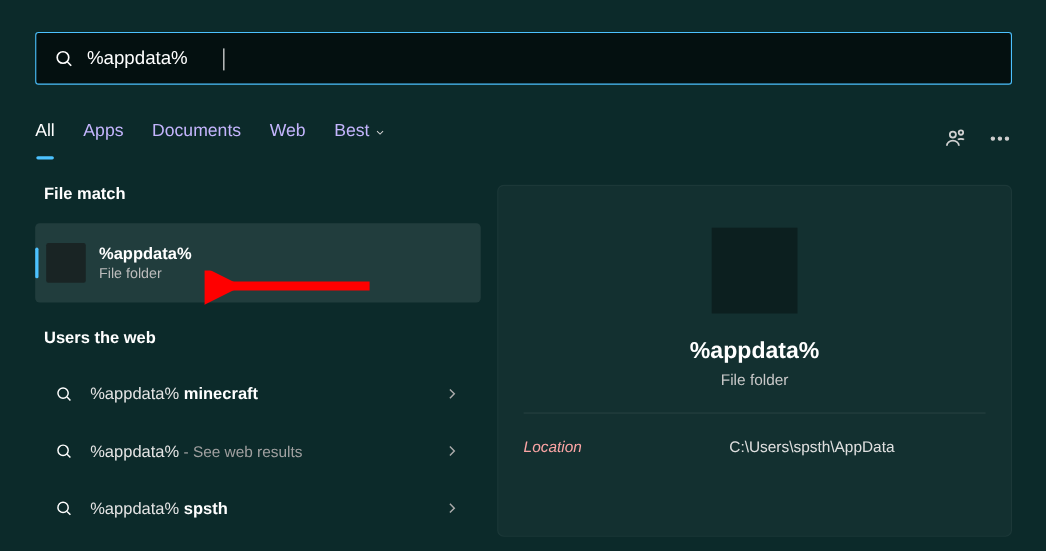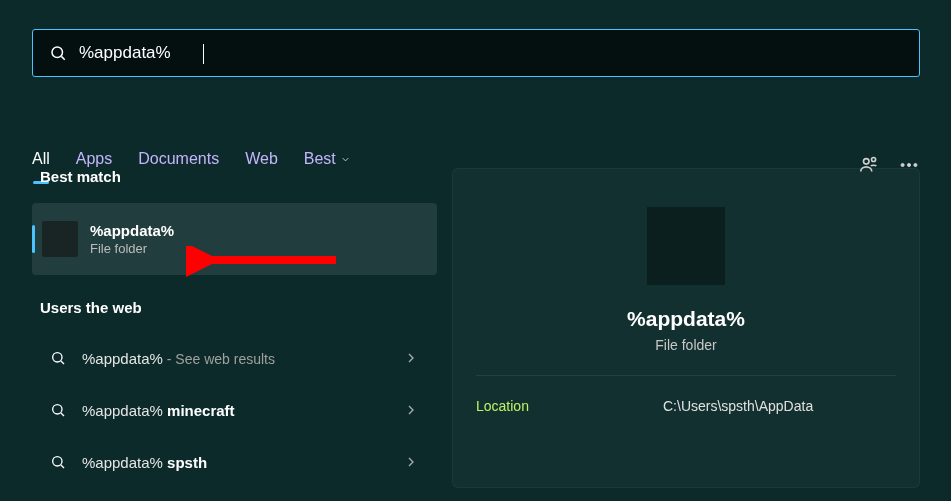--- a/index.html
+++ b/index.html
@@ -15,21 +15,21 @@
       flex: 1; background: transparent; border: none; outline: none;
       color: #fff; font-size: 17px; margin-left: 12px;
     }
     .search-input::after { content: ""; }
     .cursor {
       position: absolute; left: 170px; top: 14px; width: 1px; height: 20px; background: #fff;
     }
 
     .tabs {
       position: absolute; top: 108px; left: 32px; width: 888px; height: 36px;
-      display: flex; align-items: center; gap: 26px; margin-top: 39px;
+      display: flex; align-items: center; gap: 26px;
     }
     .tab { font-size: 16px; color: #c4b5fd; cursor: pointer; position: relative; padding-bottom: 12px; display: flex; align-items: center; gap: 4px; }
     .tab.active { color: #fff; font-weight: 500; }
     .tab.active::after {
       content: ""; position: absolute; bottom: -4px; left: 50%; transform: translateX(-50%);
       width: 16px; height: 3px; background: #4cc2ff; border-radius: 2px;
     }
     .tabs-right { position: absolute; right: 0; display: flex; gap: 18px; align-items: center; }
     .tabs-right svg { stroke: #d0d0d0; }
 
@@ -74,21 +74,21 @@
       width: 78px; height: 78px; background: rgba(0,0,0,0.35);
     }
     .right-pane .preview-title { font-size: 21px; font-weight: 600; margin-top: 22px; }
     .right-pane .preview-subtitle { font-size: 14px; color: #c8c8c8; margin-top: 6px; }
     .right-pane .divider {
       width: 420px; height: 1px; background: rgba(255,255,255,0.08); margin-top: 22px;
     }
     .right-pane .detail-row {
       width: 420px; display: flex; margin-top: 22px; font-size: 14px;
     }
-    .right-pane .detail-row .key { color: #bef264; width: 160px; }
+    .right-pane .detail-row .key { color: #fca5a5; width: 160px; font-style: italic; }
     .right-pane .detail-row .val { color: #e0e0e0; margin-left: 27px; }
   </style>
 </head>
 <body>
 
 <div class="search-bar">
   <svg viewBox="0 0 24 24" fill="none" stroke-width="2">
       <circle cx="11" cy="11" r="7"></circle>
       <line x1="21" y1="21" x2="16.5" y2="16.5"></line>
     </svg>
@@ -116,47 +116,47 @@
       </svg>
     <svg width="22" height="22" viewBox="0 0 24 24" fill="#d0d0d0">
         <circle cx="5" cy="12" r="1.7"></circle>
         <circle cx="12" cy="12" r="1.7"></circle>
         <circle cx="19" cy="12" r="1.7"></circle>
       </svg>
   </div>
 </div>
 
 <div class="left-pane">
-  <div class="section-label">Best match</div>
+  <div class="section-label">File match</div>
   <div class="best-match-card">
     <div class="folder-icon"></div>
     <div class="txt">
       <div class="title">%appdata%</div>
       <div class="subtitle">File folder</div>
     </div>
   </div>
 
   <div class="section-label">Users the web</div>
   <div class="web-list">
     <div class="web-item">
       <svg viewBox="0 0 24 24" fill="none" stroke-width="2">
           <circle cx="11" cy="11" r="7"></circle>
           <line x1="21" y1="21" x2="16.5" y2="16.5"></line>
         </svg>
-      <span class="label"><span>%appdata%</span><span class="suffix"></span><span class="dim"> - See web results</span></span>
+      <span class="label"><span>%appdata% </span><span class="suffix">minecraft</span><span class="dim"></span></span>
       <svg class="chevron" width="14" height="14" viewBox="0 0 24 24" fill="none" stroke-width="2">
           <polyline points="9 6 15 12 9 18"></polyline>
         </svg>
     </div>
     <div class="web-item">
       <svg viewBox="0 0 24 24" fill="none" stroke-width="2">
           <circle cx="11" cy="11" r="7"></circle>
           <line x1="21" y1="21" x2="16.5" y2="16.5"></line>
         </svg>
-      <span class="label"><span>%appdata% </span><span class="suffix">minecraft</span><span class="dim"></span></span>
+      <span class="label"><span>%appdata%</span><span class="suffix"></span><span class="dim"> - See web results</span></span>
       <svg class="chevron" width="14" height="14" viewBox="0 0 24 24" fill="none" stroke-width="2">
           <polyline points="9 6 15 12 9 18"></polyline>
         </svg>
     </div>
     <div class="web-item">
       <svg viewBox="0 0 24 24" fill="none" stroke-width="2">
           <circle cx="11" cy="11" r="7"></circle>
           <line x1="21" y1="21" x2="16.5" y2="16.5"></line>
         </svg>
       <span class="label"><span>%appdata% </span><span class="suffix">spsth</span><span class="dim"></span></span>

